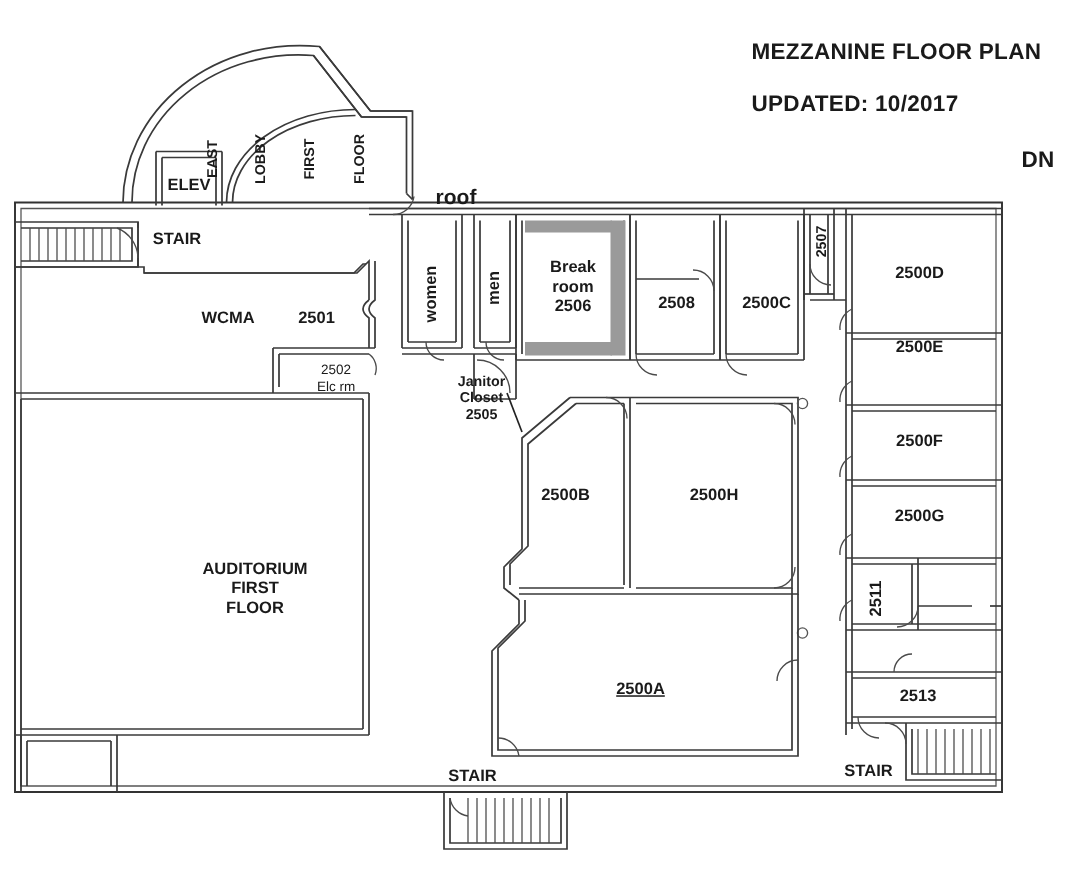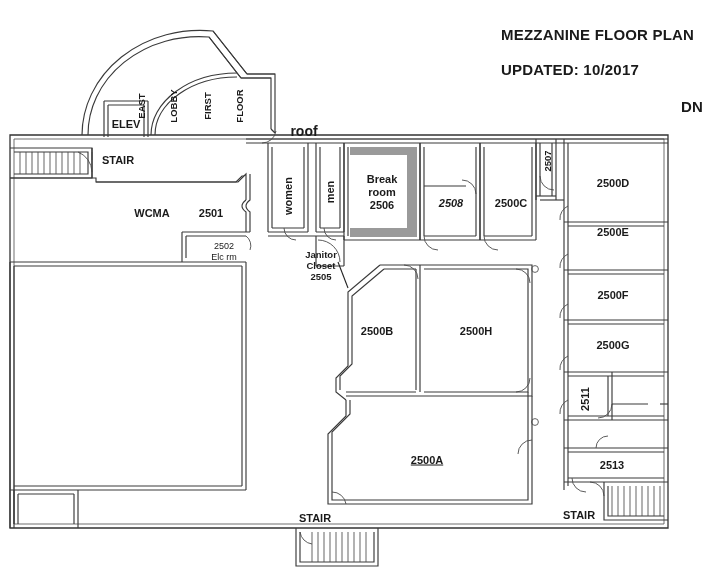--- a/index.html
+++ b/index.html
@@ -290,21 +290,21 @@
 
   <div class="rlabel vert" style="left:288px;top:196px;">women</div>
   <div class="rlabel vert" style="left:330px;top:192px;">men</div>
 
   <div class="rlabel" style="left:382px;top:192px;">
     <div>Break</div>
     <div>room</div>
     <div>2506</div>
   </div>
 
-  <div class="rlabel" style="left:451px;top:203px;font-style:italic;">2508</div>
+  <div class="rlabel" style="left:451px;top:203px;">2508</div>
   <div class="rlabel" style="left:511px;top:203px;">2500C</div>
 
   <div class="rlabel vert small" style="left:548px;top:161px;">2507</div>
 
   <div class="rlabel" style="left:613px;top:183px;">2500D</div>
   <div class="rlabel" style="left:613px;top:232px;">2500E</div>
   <div class="rlabel" style="left:613px;top:295px;">2500F</div>
   <div class="rlabel" style="left:613px;top:345px;">2500G</div>
 
   <div class="rlabel vert" style="left:585px;top:399px;">2511</div>
@@ -319,20 +319,25 @@
     <div>2502</div>
     <div>Elc rm</div>
   </div>
 
   <div class="rlabel small" style="left:321px;top:266px;">
     <div>Janitor</div>
     <div>Closet</div>
     <div>2505</div>
   </div>
 
+  <div class="rlabel" style="left:170px;top:393px;">
+    <div>AUDITORIUM</div>
+    <div>FIRST</div>
+    <div>FLOOR</div>
+  </div>
 
   <div class="rlabel" style="left:377px;top:331px;">2500B</div>
   <div class="rlabel" style="left:476px;top:331px;">2500H</div>
   <div class="rlabel" style="left:427px;top:460px;text-decoration:underline;">2500A</div>
 
   <div class="rlabel" style="left:315px;top:518px;">STAIR</div>
 
 </div>
 
 </body></html>

